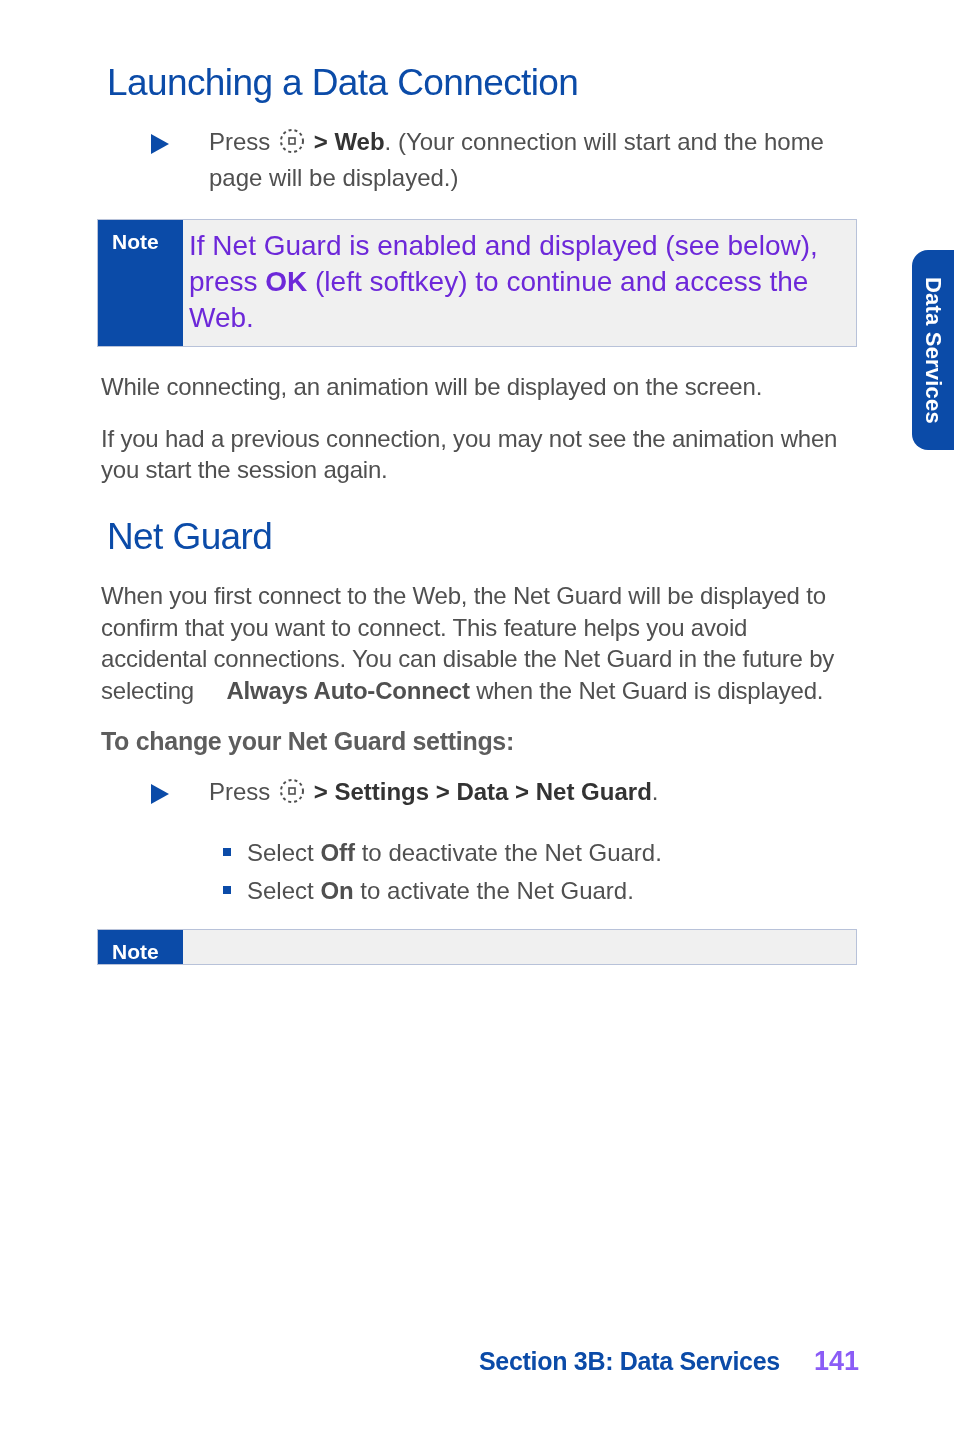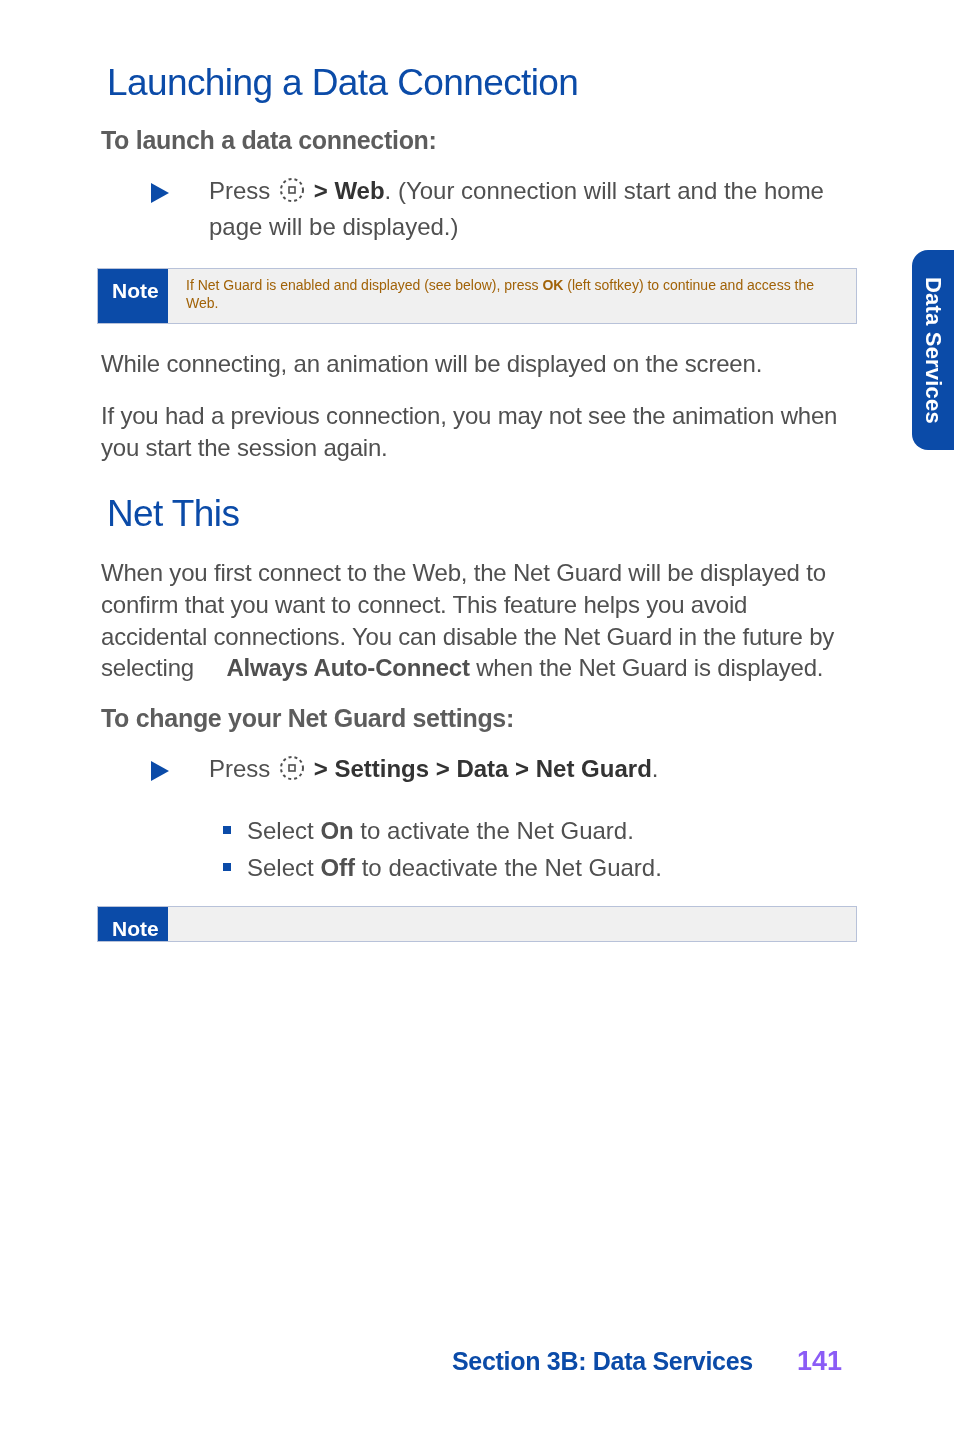--- a/index.html
+++ b/index.html
@@ -104,38 +104,38 @@
       border: 1px solid #b8c2d9;
       margin: 4px 2px 24px 2px;
       background: #f0f0f0;
     }
     .note-label {
       background: #0b4ba8;
       color: #ffffff;
       font-weight: 700;
       font-size: 21px;
       padding: 10px 16px 0 14px;
-      width: 70px;
+      width: 85px;
       flex: 0 0 auto;
     }
     .note-body {
-      padding: 8px 14px 10px 18px;
-      color: #a16207;
-      font-size: 14px;
+      padding: 8px 14px 10px 6px;
+      color: #6d28d9;
+      font-size: 28px;
       line-height: 1.28;
       flex: 1;
     }
     .note-body .bold { font-weight: 700; }
     .footer {
       position: absolute;
       bottom: 54px;
-      right: 112px;
+      right: 95px;
       display: flex;
       align-items: baseline;
-      gap: 44px;
+      gap: 34px;
     }
     .footer-section {
       color: #0b4ba8;
       font-weight: 700;
       font-size: 25px;
       letter-spacing: -0.3px;
     }
     .footer-page {
       color: #8b5cf6;
       font-weight: 700;
@@ -146,21 +146,20 @@
 <body>
 
 <div class="side-tab">
   <span class="side-tab-text">Data Services</span>
 </div>
 
 <div class="content">
 
   <h1>Launching a Data Connection</h1>
 
-  <div class="subhead">To launch a data connection:</div>
 
   <div class="triangle-list">
     <div class="triangle-item">
       <span class="triangle-bullet">
         <svg width="18" height="20" viewBox="0 0 18 20">
             <polygon points="0,0 18,10 0,20" fill="#0b4ba8"></polygon>
           </svg>
       </span>
       <span class="triangle-text">
         <span>Press</span>
@@ -177,21 +176,21 @@
   <div class="note-box">
     <div class="note-label">Note</div>
     <div class="note-body">
       <span>If Net Guard is enabled and displayed (see below), press </span><span class="bold">OK</span><span> (left softkey) to continue and access the Web.</span>
     </div>
   </div>
 
   <p class="body-p">While connecting, an animation will be displayed on the screen.</p>
   <p class="body-p">If you had a previous connection, you may not see the animation when you start the session again.</p>
 
-  <h1 class="section2">Net This</h1>
+  <h1 class="section2">Net Guard</h1>
 
   <p class="body-p">
     <span>When you first connect to the Web, the Net Guard will be displayed to confirm that you want to connect. This feature helps you avoid accidental connections. You can disable the Net Guard in the future by selecting </span><span class="bold">Always Auto-Connect</span><span> when the Net Guard is displayed.</span>
   </p>
 
   <div class="subhead">To change your Net Guard settings:</div>
 
   <div class="triangle-list">
     <div class="triangle-item">
       <span class="triangle-bullet">
@@ -208,27 +207,27 @@
           </svg>
         </span><span class="bold-black"> &gt; Settings &gt; Data &gt; Net Guard</span><span>.</span>
       </span>
     </div>
   </div>
 
   <div class="sub-list">
     <div class="sub-item">
       <span class="square-bullet"></span>
       <span>
-        <span>Select </span><span class="bold">On</span><span> to activate the Net Guard.</span>
+        <span>Select </span><span class="bold">Off</span><span> to deactivate the Net Guard.</span>
       </span>
     </div>
     <div class="sub-item">
       <span class="square-bullet"></span>
       <span>
-        <span>Select </span><span class="bold">Off</span><span> to deactivate the Net Guard.</span>
+        <span>Select </span><span class="bold">On</span><span> to activate the Net Guard.</span>
       </span>
     </div>
   </div>
 
   <div class="note-box">
     <div class="note-label">Note</div>
   </div>
 
 </div>
 

